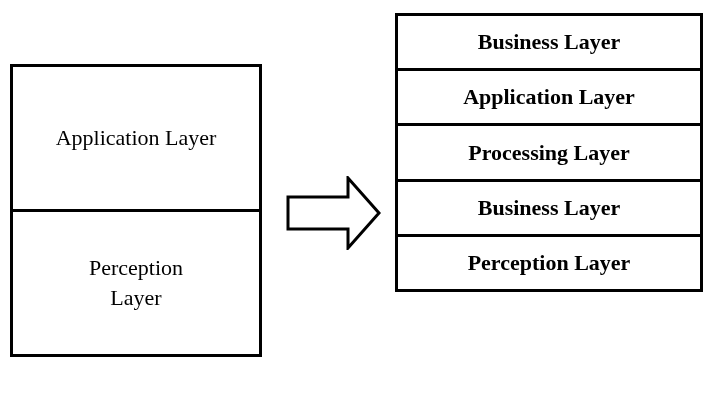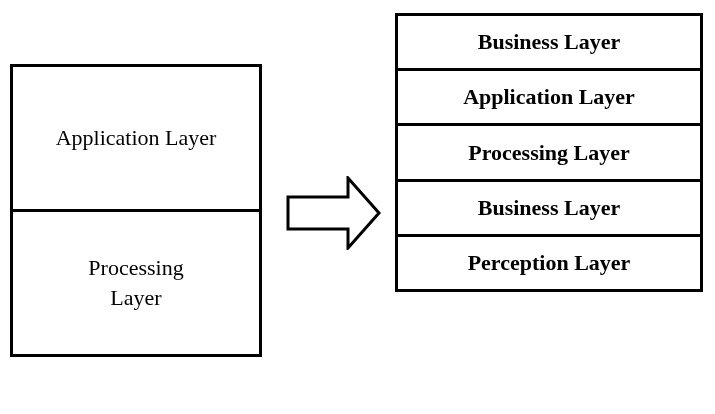--- a/index.html
+++ b/index.html
@@ -59,21 +59,21 @@
     height: 74px;
   }
 </style>
 </head>
 <body>
 
 <div class="canvas">
 
   <div class="stack stack-left">
     <div class="layer-cell">Application Layer</div>
-    <div class="layer-cell">Processing
+    <div class="layer-cell">Perception
 Layer</div>
   </div>
 
   <div class="arrow-wrap">
     <svg width="96" height="74" viewBox="0 0 96 74" xmlns="http://www.w3.org/2000/svg">
       <polygon points="2,21 62,21 62,2 93,37 62,72 62,53 2,53" fill="#ffffff" stroke="#000000" stroke-width="3" stroke-linejoin="miter"></polygon>
     </svg>
   </div>
 
   <div class="stack stack-right">

